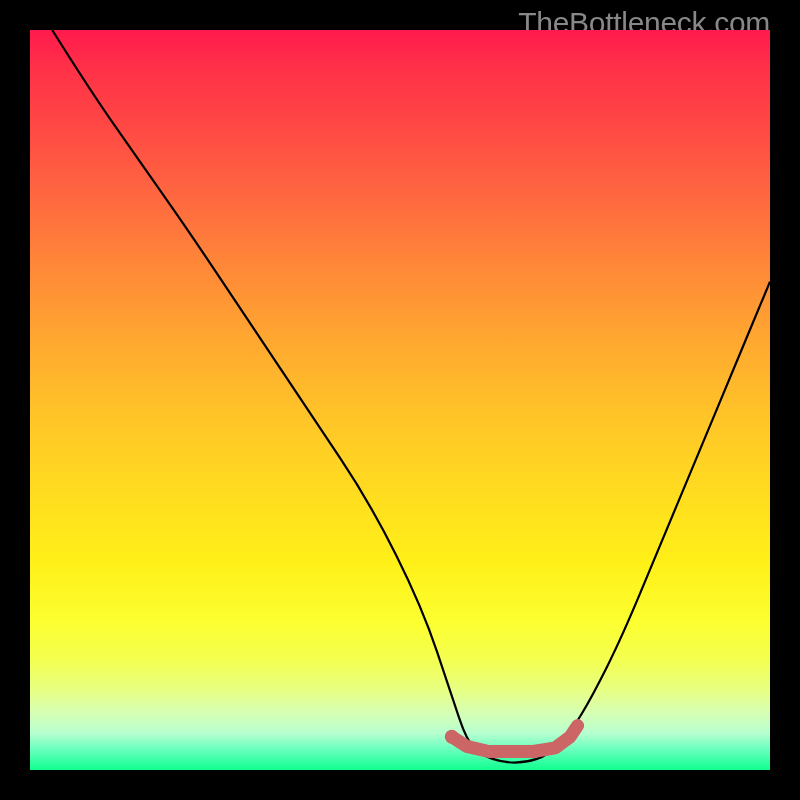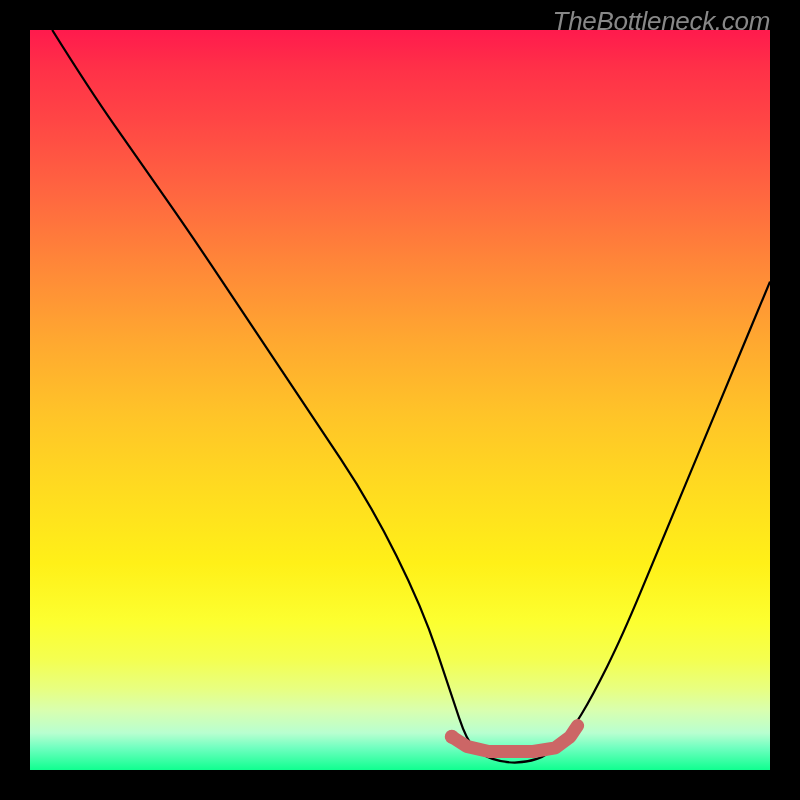--- a/index.html
+++ b/index.html
@@ -38,24 +38,23 @@
         #b8ffd0 95%,
         #70ffc0 97%,
         #10ff90 100%
       );
     }
     .watermark {
       position: absolute;
       top: 6px;
       right: 30px;
       color: #888;
-      font-size: 26px;
+      font-size: 30px;
       font-weight: normal;
       letter-spacing: -0.3px;
-      font-style: italic;
     }
     .curve-svg {
       position: absolute;
       top: 0;
       left: 0;
       width: 100%;
       height: 100%;
     }
   </style>
 </head>

